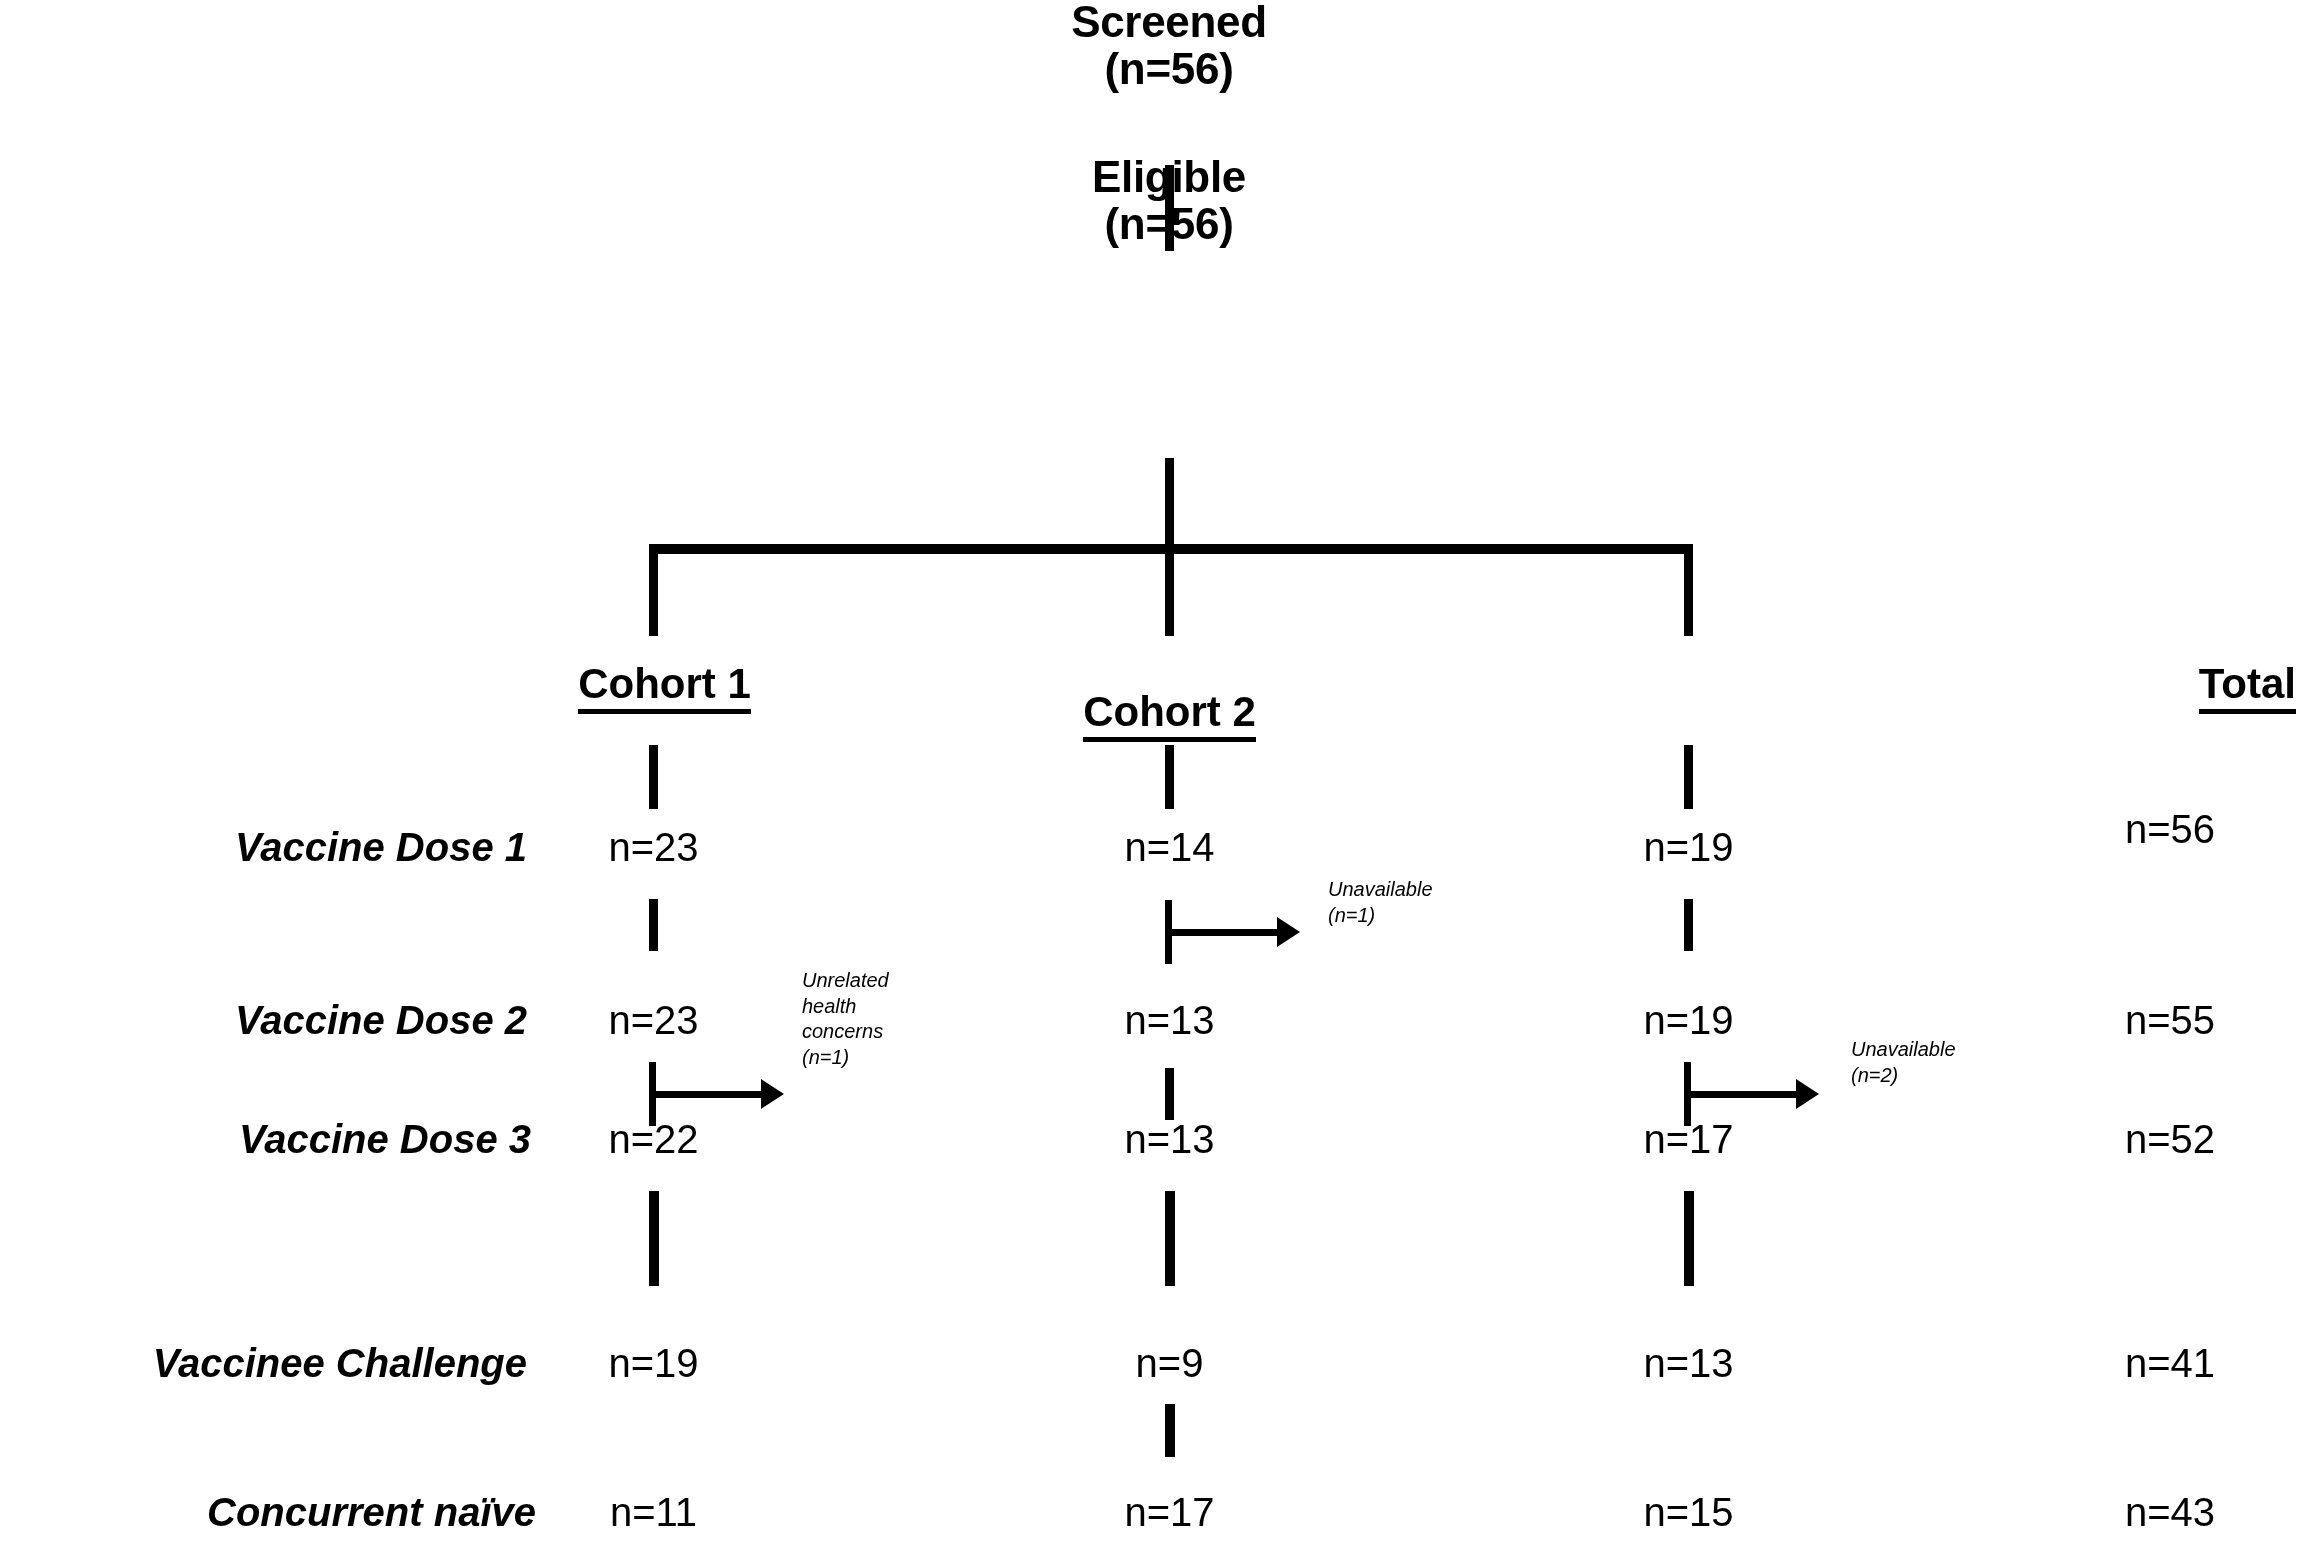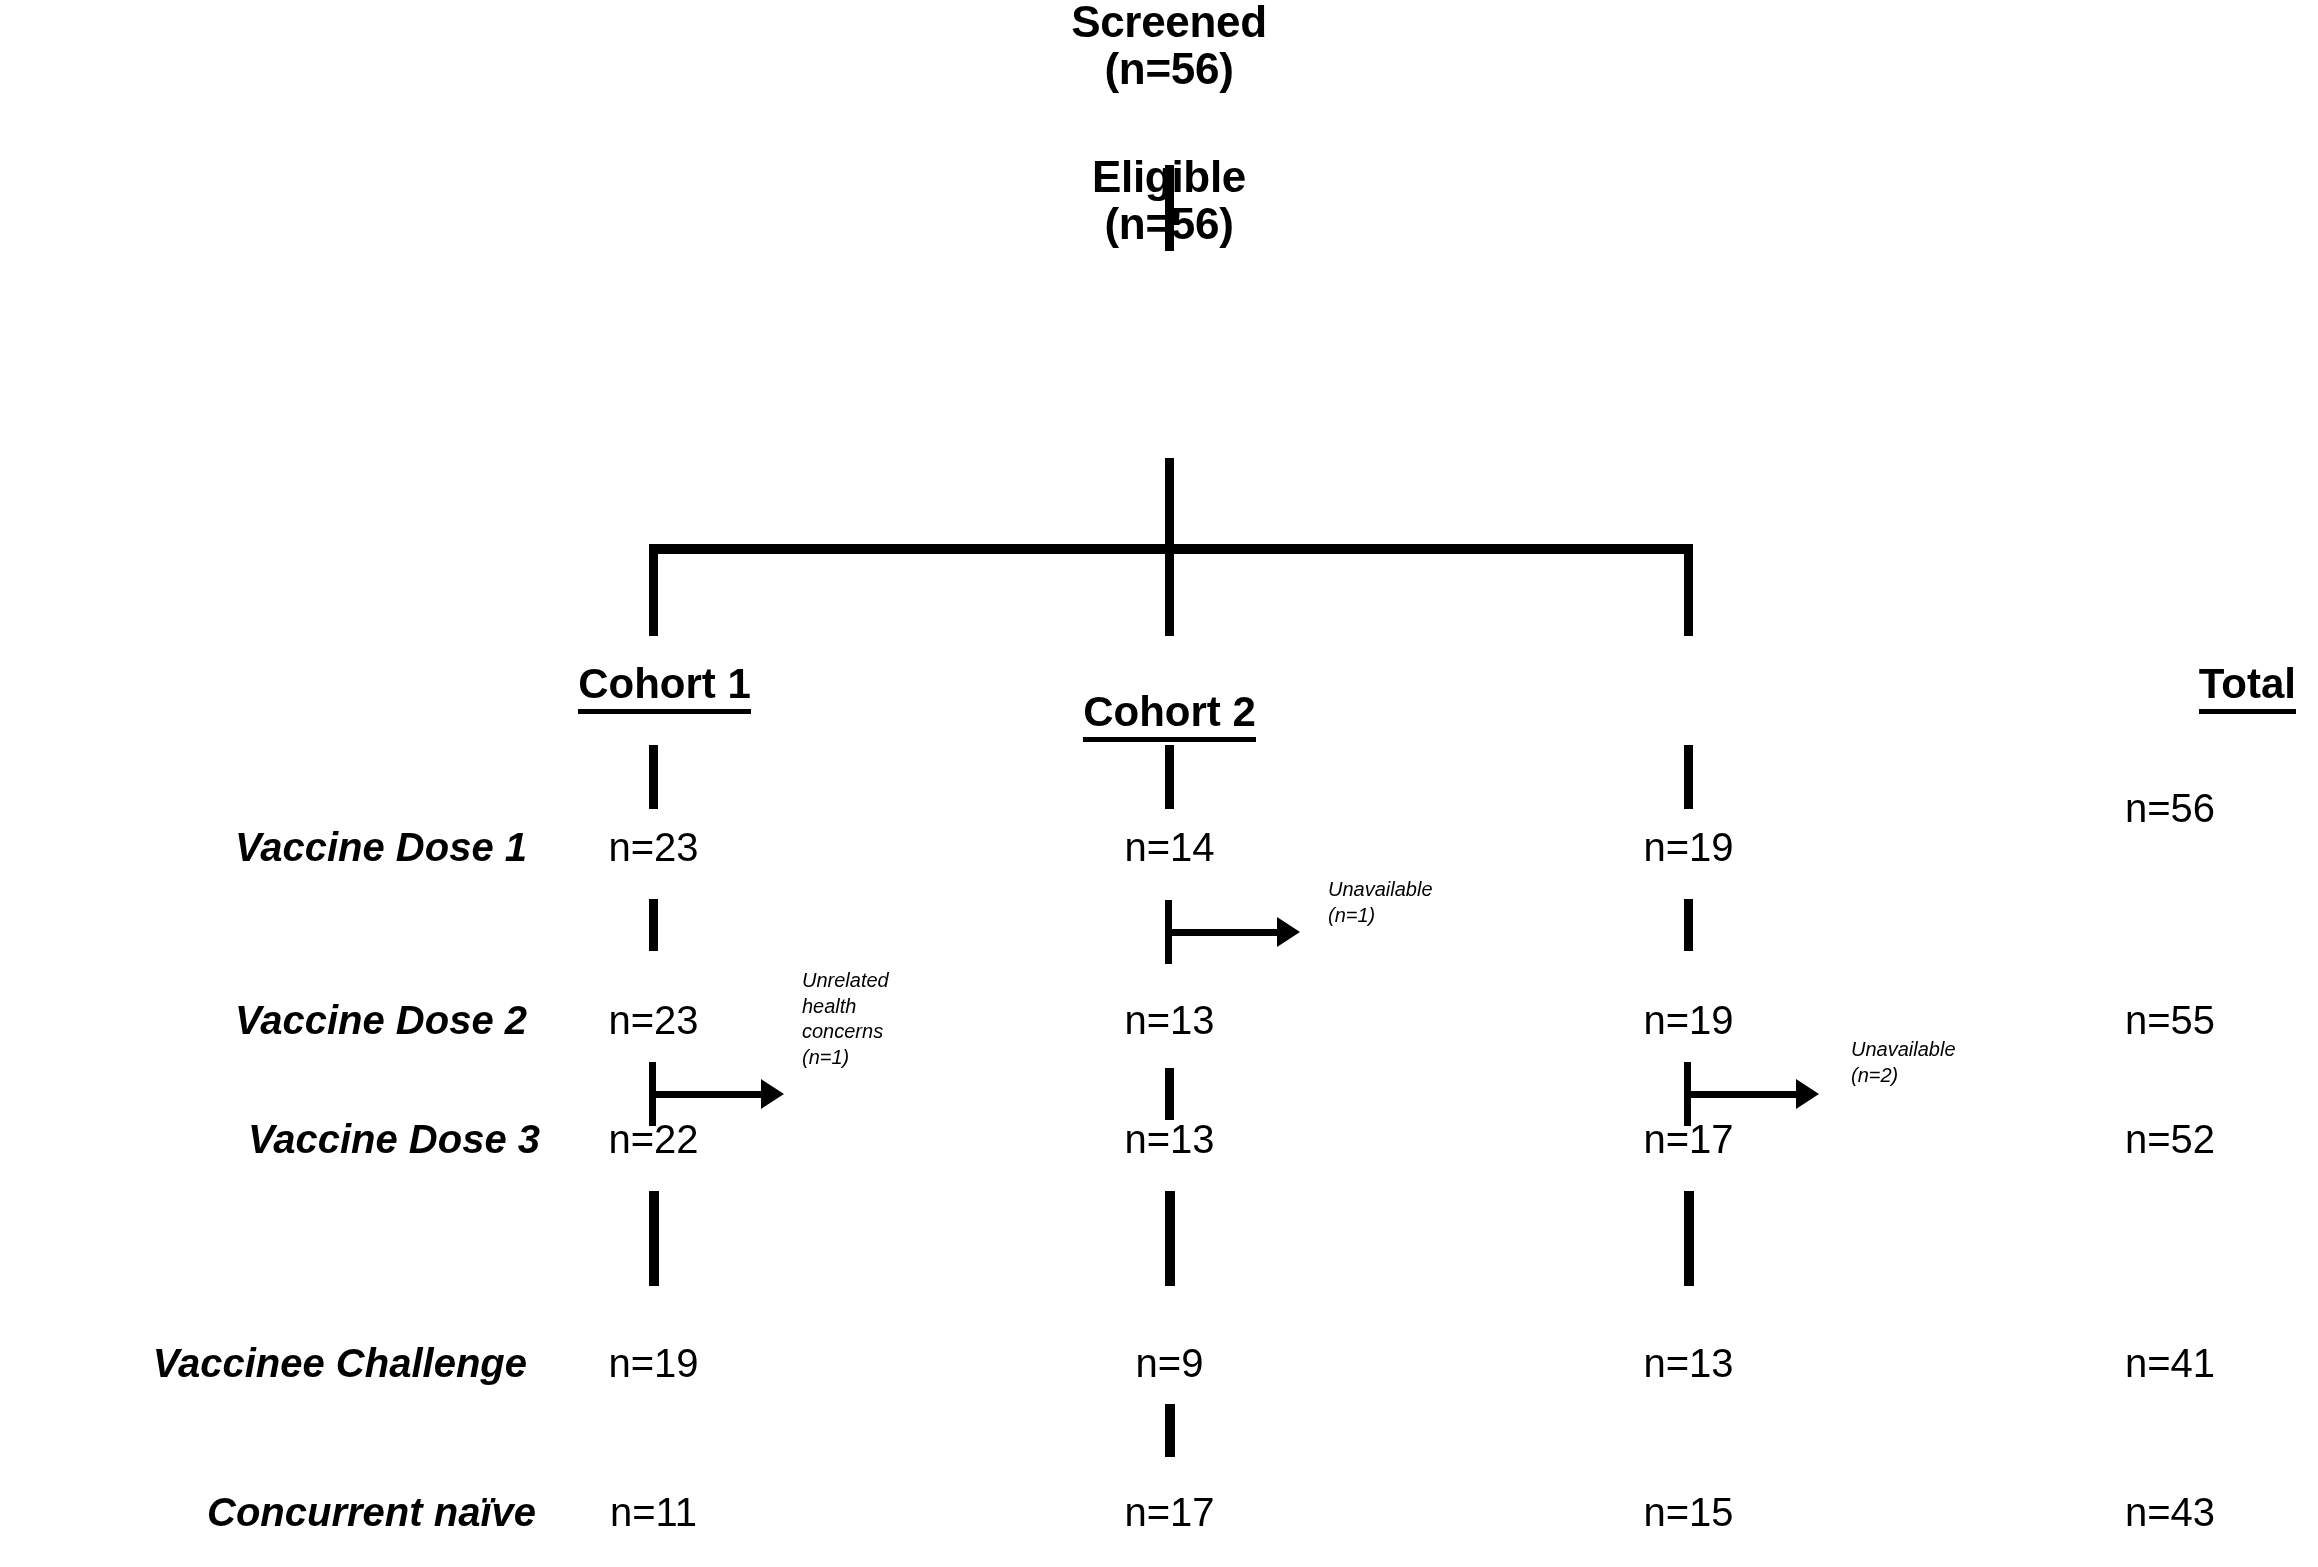--- a/index.html
+++ b/index.html
@@ -129,28 +129,28 @@
   <div class="col-head" style="left:2044px; top:660px; width:252px;text-align:right;">
     <span class="uline">Total</span>
   </div>
 
   <div class="vline" style="left:649px; top:745px; width:9.2px; height:64px;"></div>
   <div class="vline" style="left:1165px; top:745px; width:9.2px; height:64px;"></div>
   <div class="vline" style="left:1684px; top:745px; width:9.2px; height:64px;"></div>
 
   <div class="row-label" style="left:0; top:825px; width:527px;">Vaccine Dose 1</div>
   <div class="row-label" style="left:0; top:998px; width:527px;">Vaccine Dose 2</div>
-  <div class="row-label" style="left:13px; top:1117px; width:527px;">Vaccine Dose 3</div>
+  <div class="row-label" style="left:4px; top:1117px; width:527px;">Vaccine Dose 3</div>
   <div class="row-label" style="left:0; top:1341px; width:527px;">Vaccinee Challenge</div>
   <div class="row-label" style="left:0; top:1490px; width:527px;margin-left:9px;">Concurrent naïve</div>
 
   <div class="cell" style="left:493px; top:825px; width:321px;">n=23</div>
   <div class="cell" style="left:1009px; top:825px; width:321px;">n=14</div>
   <div class="cell" style="left:1528px; top:825px; width:321px;">n=19</div>
-  <div class="cell" style="left:2021px; top:786px; width:298px;">n=56</div>
+  <div class="cell" style="left:2021px; top:807px; width:298px;">n=56</div>
 
   <div class="vline" style="left:649px; top:899px; width:9.2px; height:52px;"></div>
   <div class="vline" style="left:1684px; top:899px; width:9.2px; height:52px;"></div>
 
   <div class="arrow" style="left:1165px; top:900px; width:149px; height:64px;">
     <div class="stub"></div>
     <div class="shaft" style="top:29px; width:115px;"></div>
     <div class="head" style="left:112px; top:17px;"></div>
   </div>
   <div class="note" style="left:1328px; top:877px; width:269px;">Unavailable

